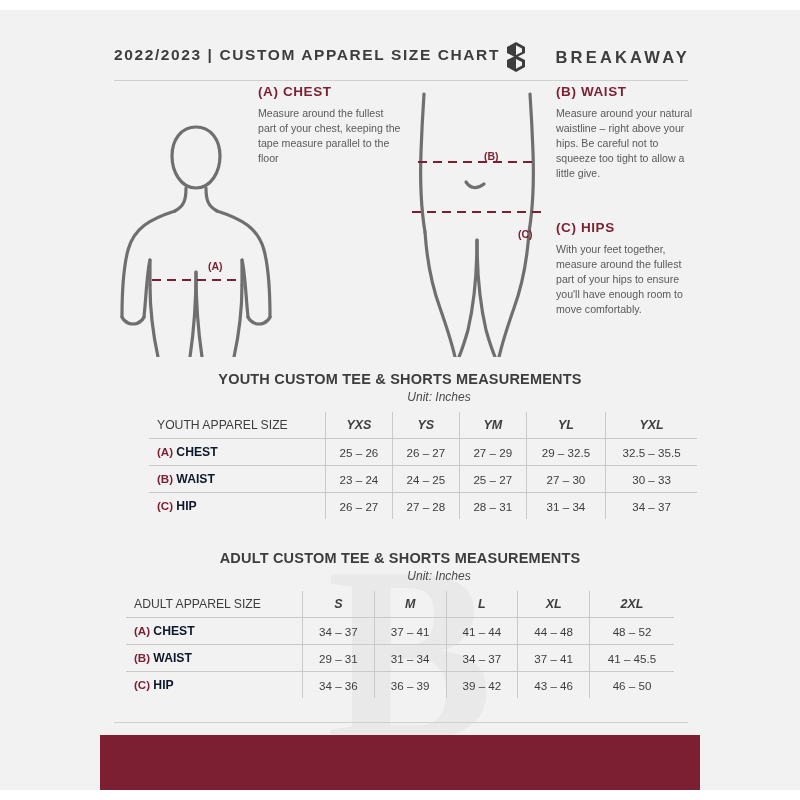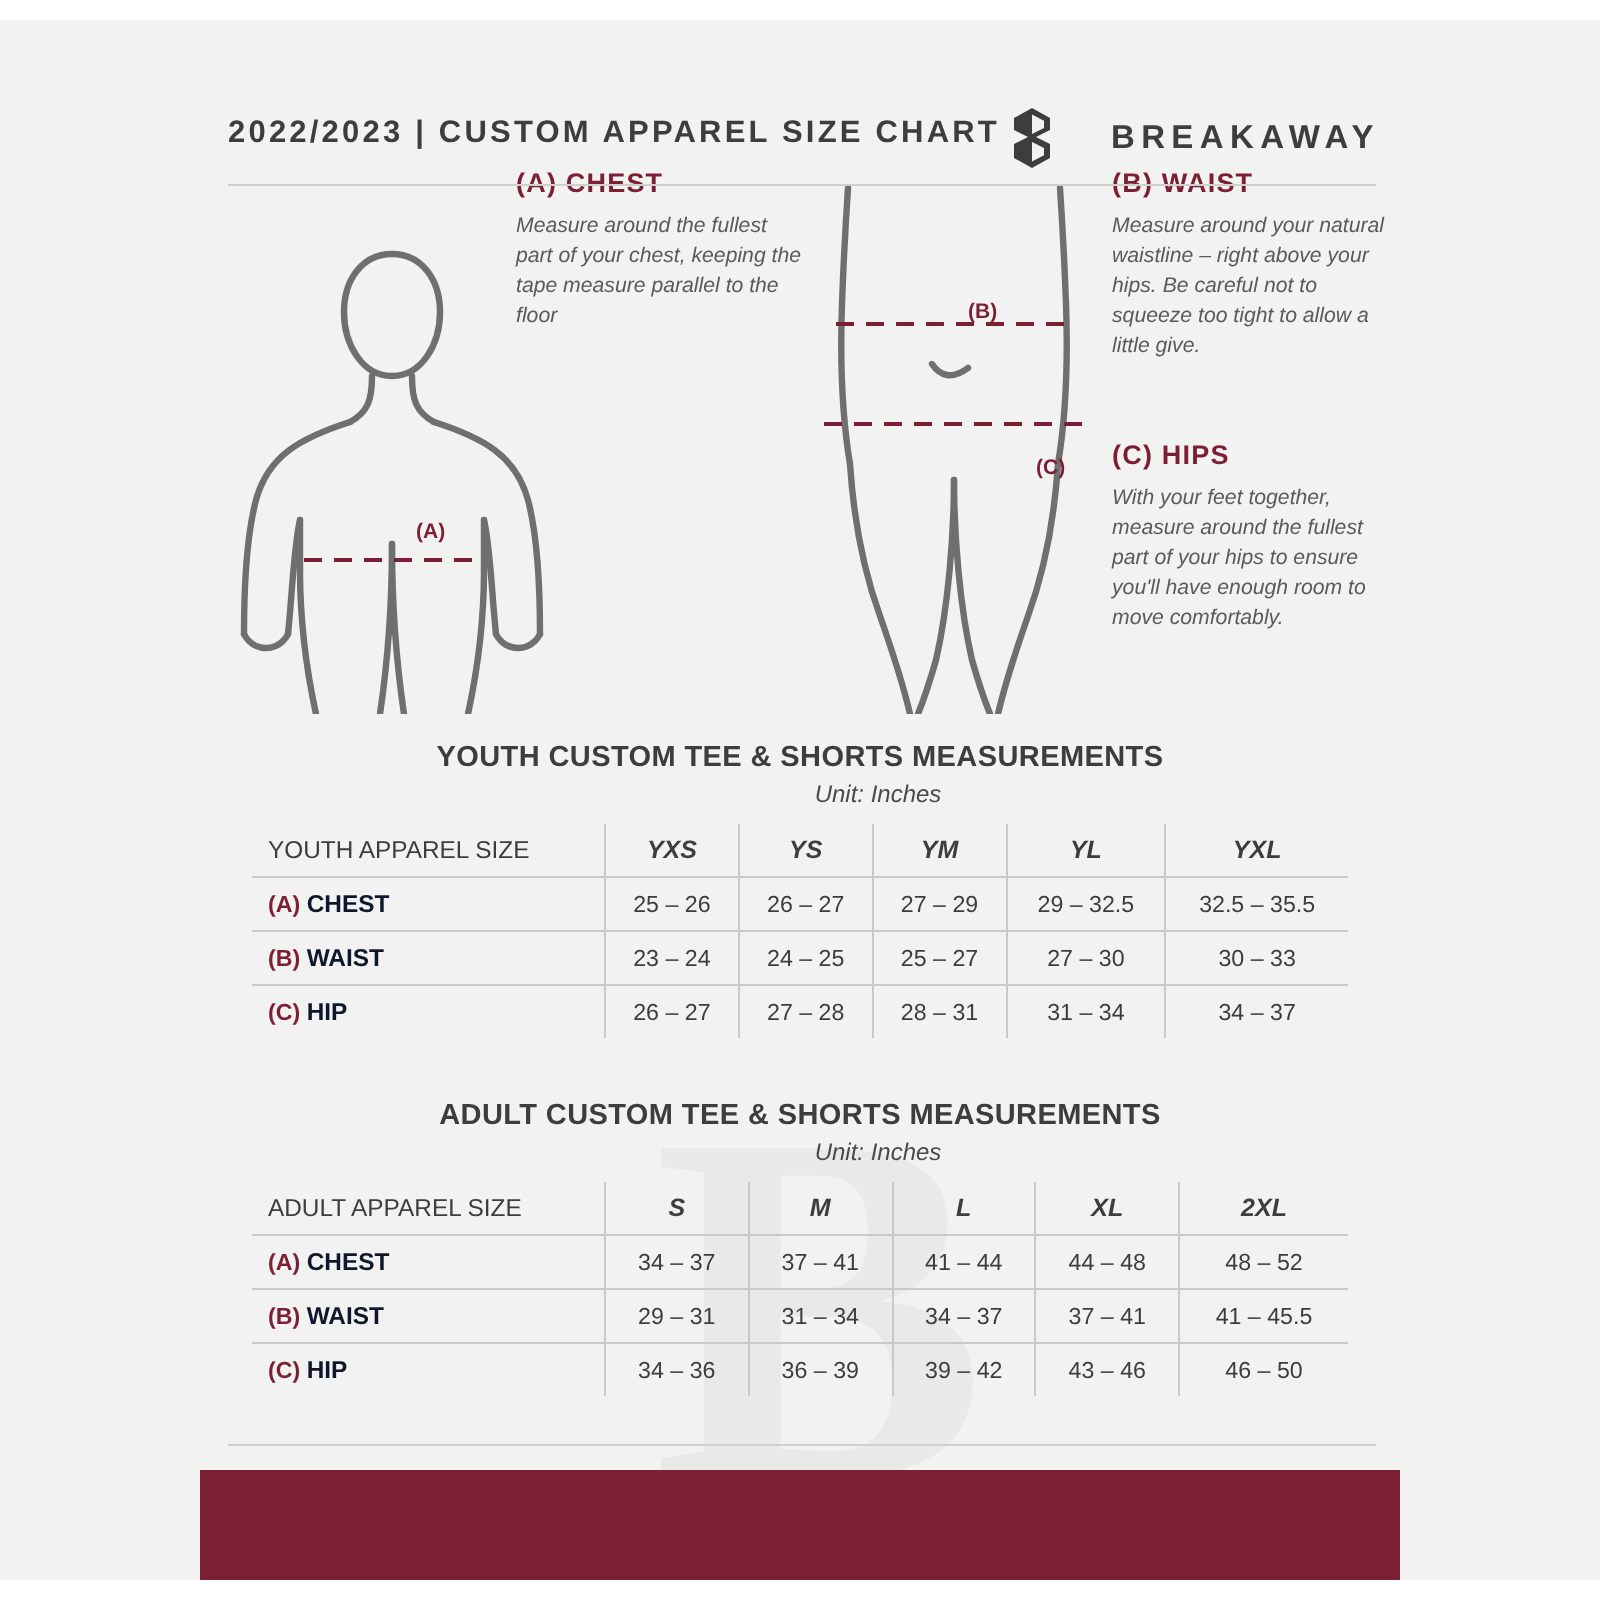--- a/index.html
+++ b/index.html
@@ -39,21 +39,21 @@
     font-weight: bold;
     color: #e9e9e9;
     line-height: 230px;
     text-align: center;
     user-select: none;
     z-index: 0;
   }
   
   .header {
     position: absolute;
-    left: 0; top: 28px;
+    left: 0; top: 16px;
     width: 800px;
     height: 52px;
     z-index: 3;
   }
   .header-title {
     position: absolute;
     left: 114px;
     top: 30px;
     font-size: 15.5px;
     font-weight: bold;
@@ -103,21 +103,20 @@
   }
   .callout-title {
     font-size: 13.5px;
     font-weight: bold;
     color: #7c1f33;
     letter-spacing: 0.6px;
     margin-bottom: 7px;
   }
   .callout-body {
     font-size: 10.6px;
-    font-style: italic;
     color: #5a5a5a;
     line-height: 1.42;
   }
   .callout-a { left: 258px; top: 12px; width: 145px; }
   .callout-b { left: 556px; top: 12px; width: 140px; }
   .callout-c { left: 556px; top: 148px; width: 142px; }
   .tag {
     position: absolute;
     font-size: 10.5px;
     font-weight: bold;
@@ -153,21 +152,21 @@
   .adult-unit  { top: 569px; }
   
   table.size-table {
     position: absolute;
     left: 126px;
     width: 548px;
     border-collapse: collapse;
     z-index: 2;
     background: transparent;
   }
-  .youth-table { top: 412px; }
+  .youth-table { top: 412px; margin-left: 23px; }
   .adult-table { top: 591px; }
   table.size-table th,
   table.size-table td {
     border: 1px solid #c9c9c9;
     height: 26px;
     font-size: 11.5px;
     color: #3d3d3d;
     padding: 0 6px;
   }
   table.size-table th.rowhead,

